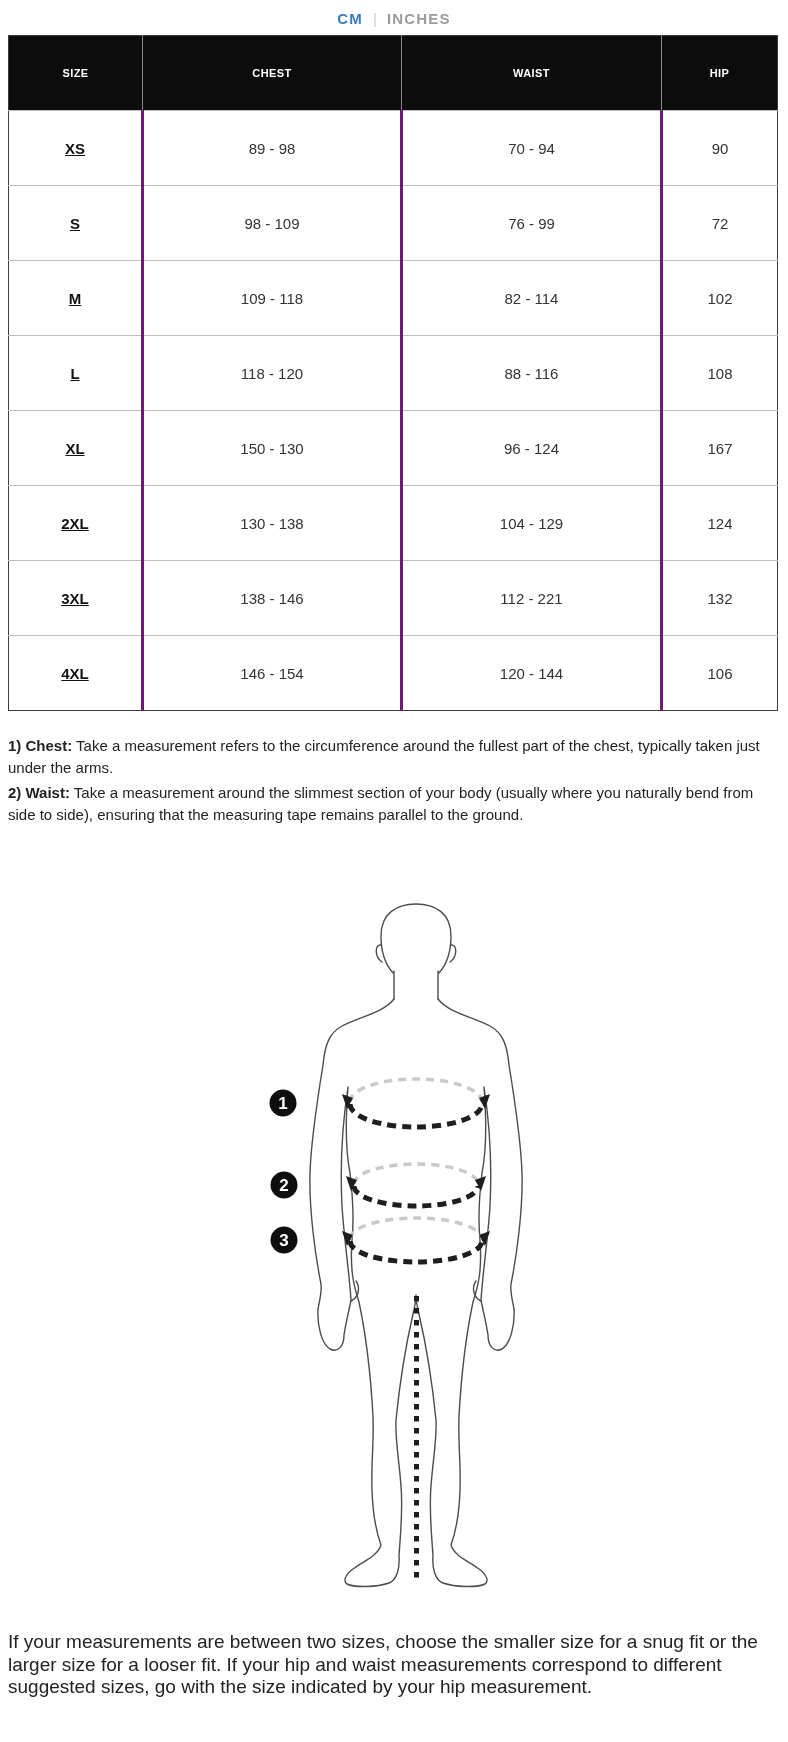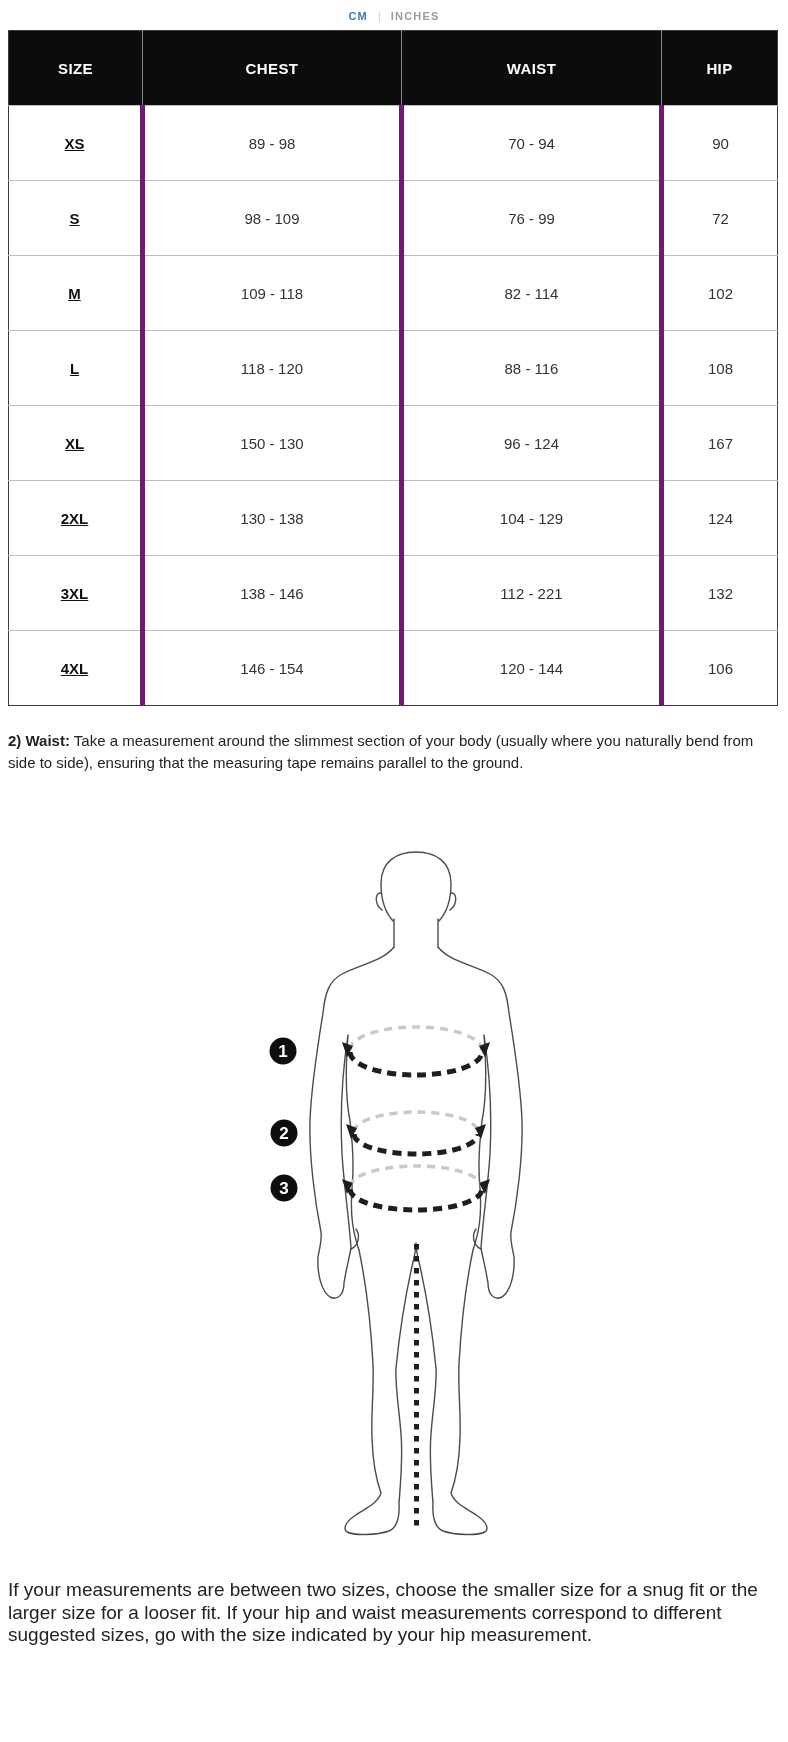--- a/index.html
+++ b/index.html
@@ -7,43 +7,43 @@
     width:788px; height:1742px;
     font-family:"Liberation Sans", sans-serif;
     color:#232323;
     overflow:hidden;
   }
 
   
   .tabs {
     display:flex; justify-content:center; align-items:center;
     gap:10px; padding-top:10px;
-    font-size:11px; font-weight:700; letter-spacing:1.2px;
+    font-size:15px; font-weight:700; letter-spacing:1.2px;
   }
   .tab { cursor:pointer; }
   .tab.active   { color:#3879c0; }
   .tab.inactive { color:#9b9b9b; }
   .tab-sep { color:#d0d0d0; font-weight:400; letter-spacing:0; }
 
   
   table.size-table {
     width:769px; margin:8px 0 0 8px;
     border-collapse:collapse; table-layout:fixed;
     text-align:center; font-size:15px;
     border:1px solid #3c3c3c;
   }
   .size-table th {
     background:#0c0c0c; color:#ffffff;
-    height:72px; font-size:15px; font-weight:700; letter-spacing:0.4px;
+    height:72px; font-size:11px; font-weight:700; letter-spacing:0.4px;
     border-left:1px solid #8a8a8a;
   }
   .size-table th:first-child { border-left:none; }
   .size-table td {
     height:72px; color:#333333;
-    border-left:5px solid #701a75;
+    border-left:3px solid #701a75;
     border-top:1px solid #bdbdbd;
   }
   .size-table td:first-child { border-left:none; }
   .size-table td.size-col { font-weight:700; color:#111111;text-decoration:underline; }
 
   
   .notes { margin:24px 8px 0 8px; font-size:15px; line-height:22px; }
   .notes p { margin:0 0 3px 0; }
   .notes .lead { font-weight:700; }
 
@@ -123,20 +123,21 @@
       <tr>
         <td class="size-col">4XL</td>
         <td>146 - 154</td>
         <td>120 - 144</td>
         <td>106</td>
       </tr>
     </tbody>
 </table>
 
 <div class="notes">
+    <p><span class="lead">1) Chest:</span><span> Take a measurement refers to the circumference around the fullest part of the chest, typically taken just under the arms.</span></p>
     <p><span class="lead">2) Waist:</span><span> Take a measurement around the slimmest section of your body (usually where you naturally bend from side to side), ensuring that the measuring tape remains parallel to the ground.</span></p>
   </div>
 
 <div class="diagram">
   <svg viewBox="0 0 340 745" width="340" height="745">
 
     <g stroke="#4c4c4c" stroke-width="1.4" fill="none" stroke-linejoin="round" stroke-linecap="round">
       <path d="M163,105 C155,96 151,84 151,68 C151,45 167,36 186,36 C205,36 221,45 221,68 C221,84 217,96 209,105"></path>
       <path d="M151,77 C145,76 144,88 152,94"></path>
       <path d="M221,77 C227,76 228,88 220,94"></path>

